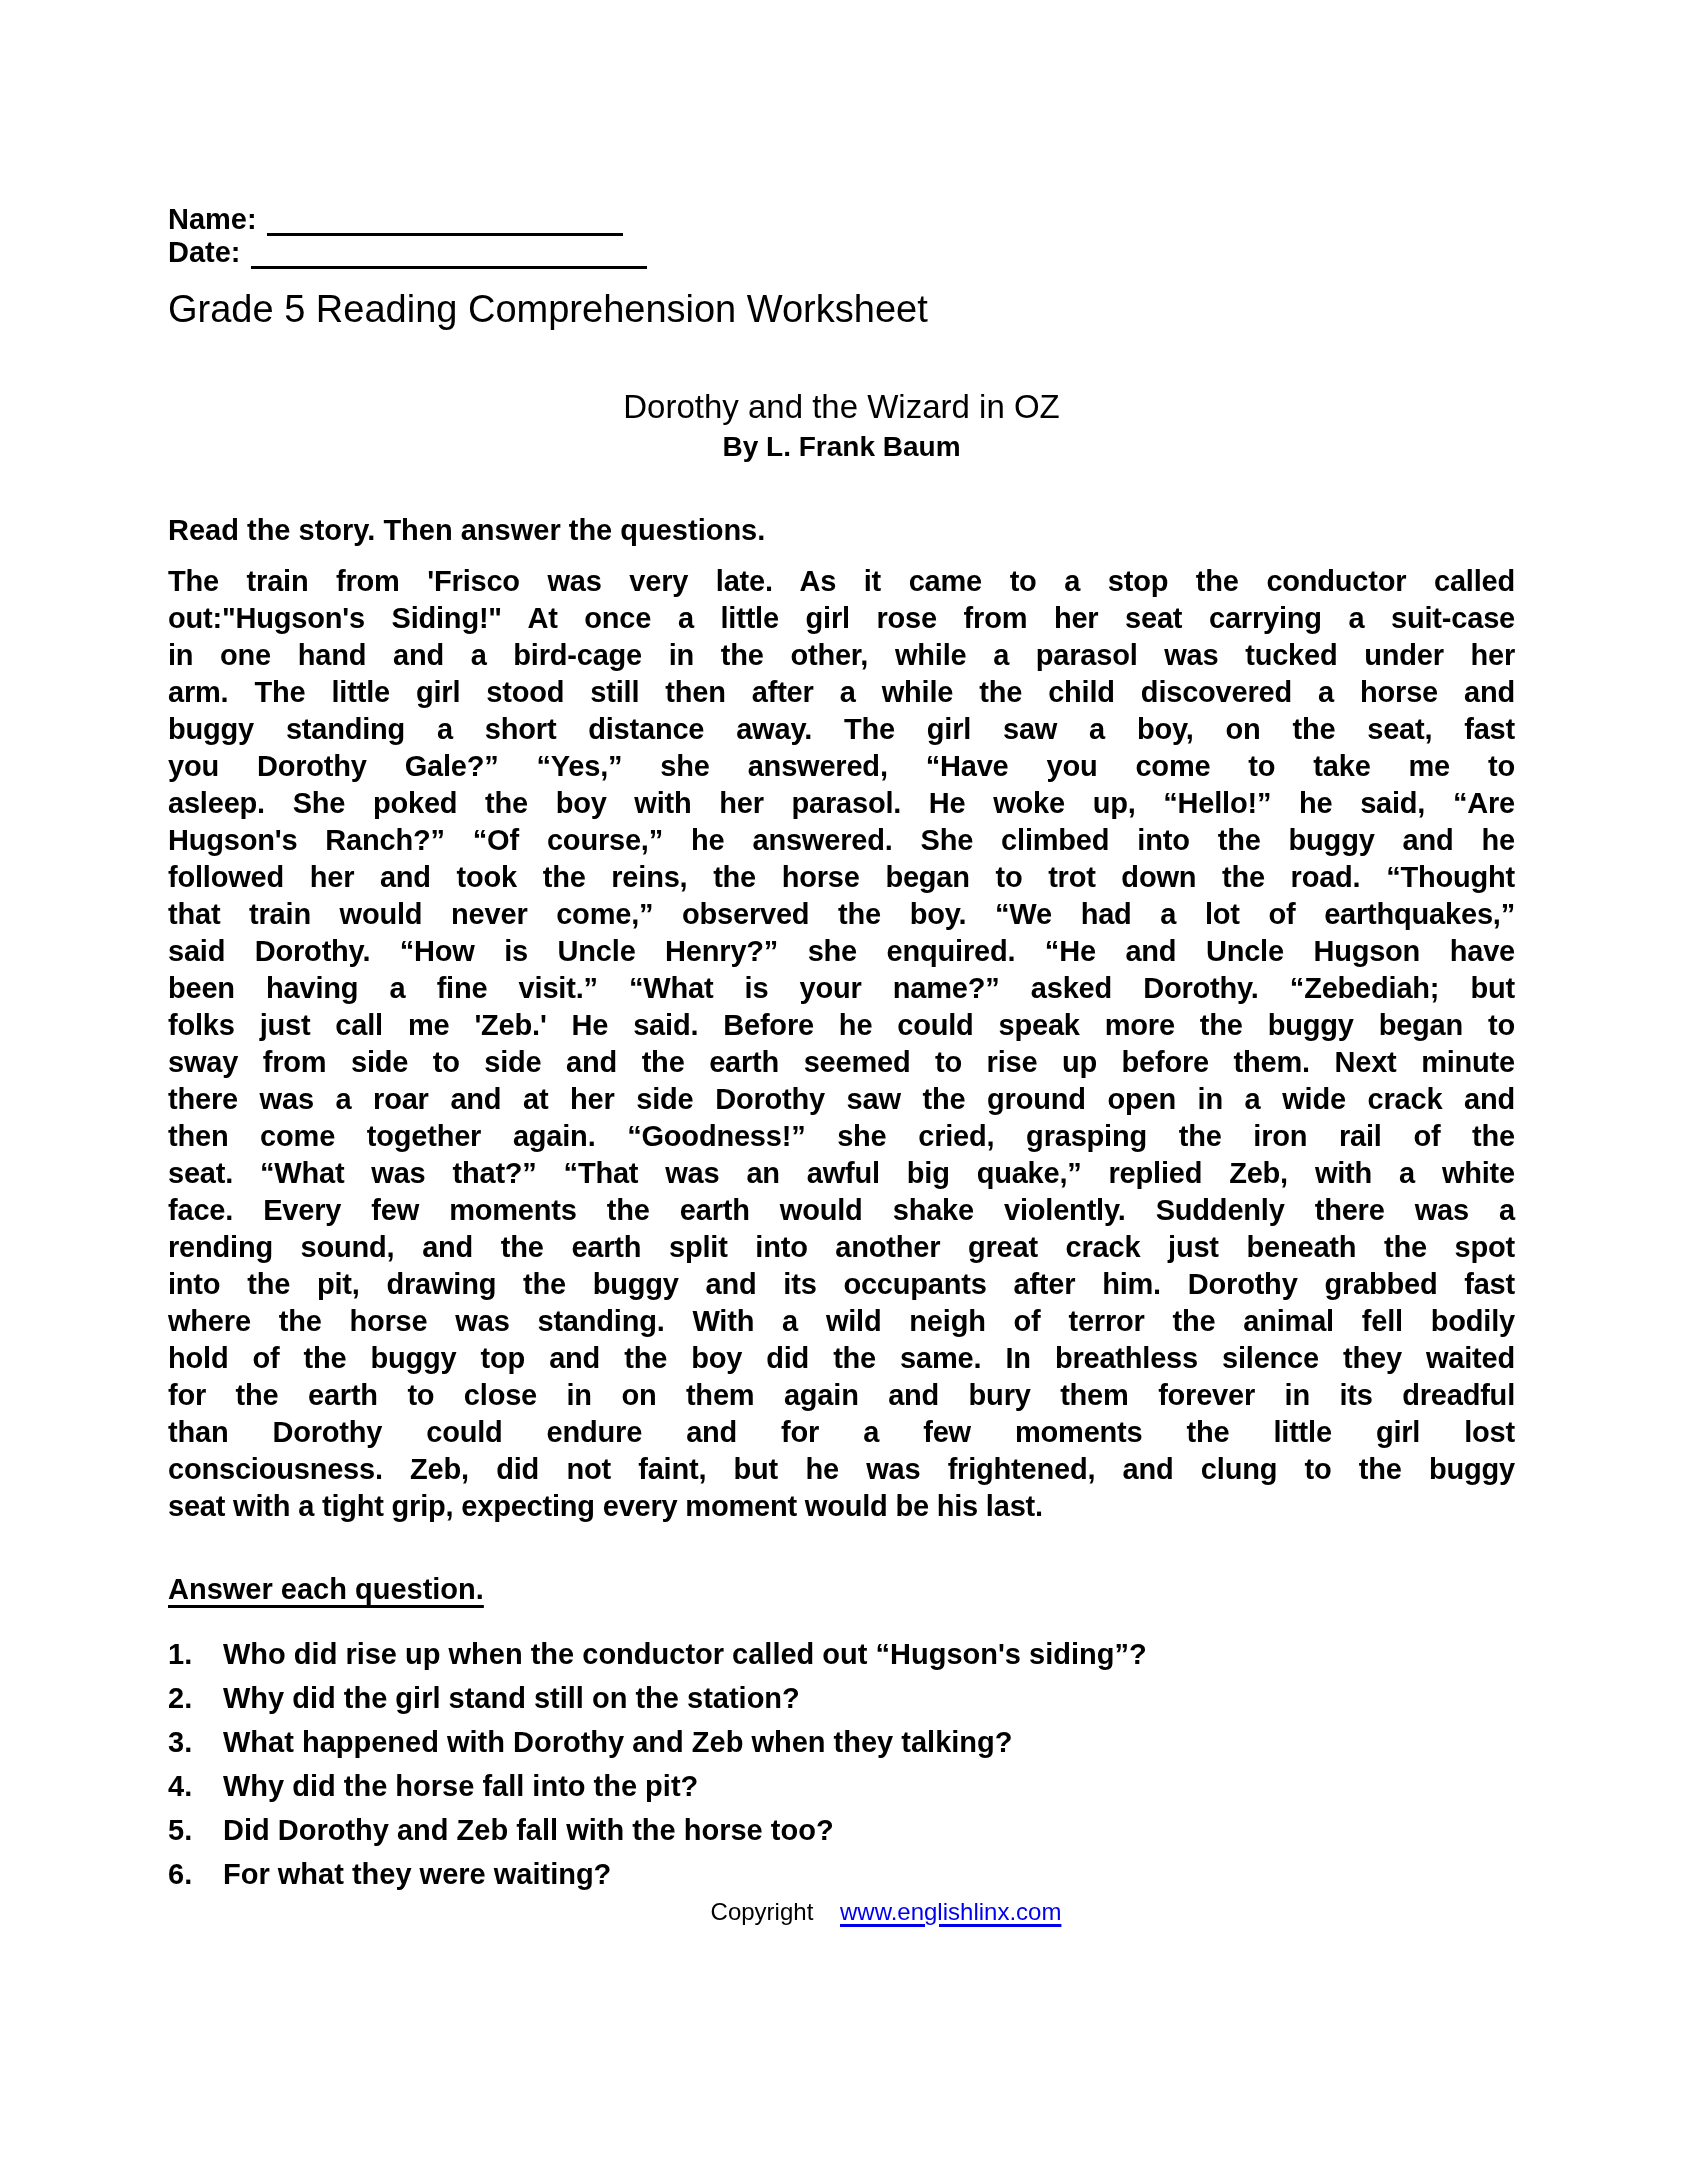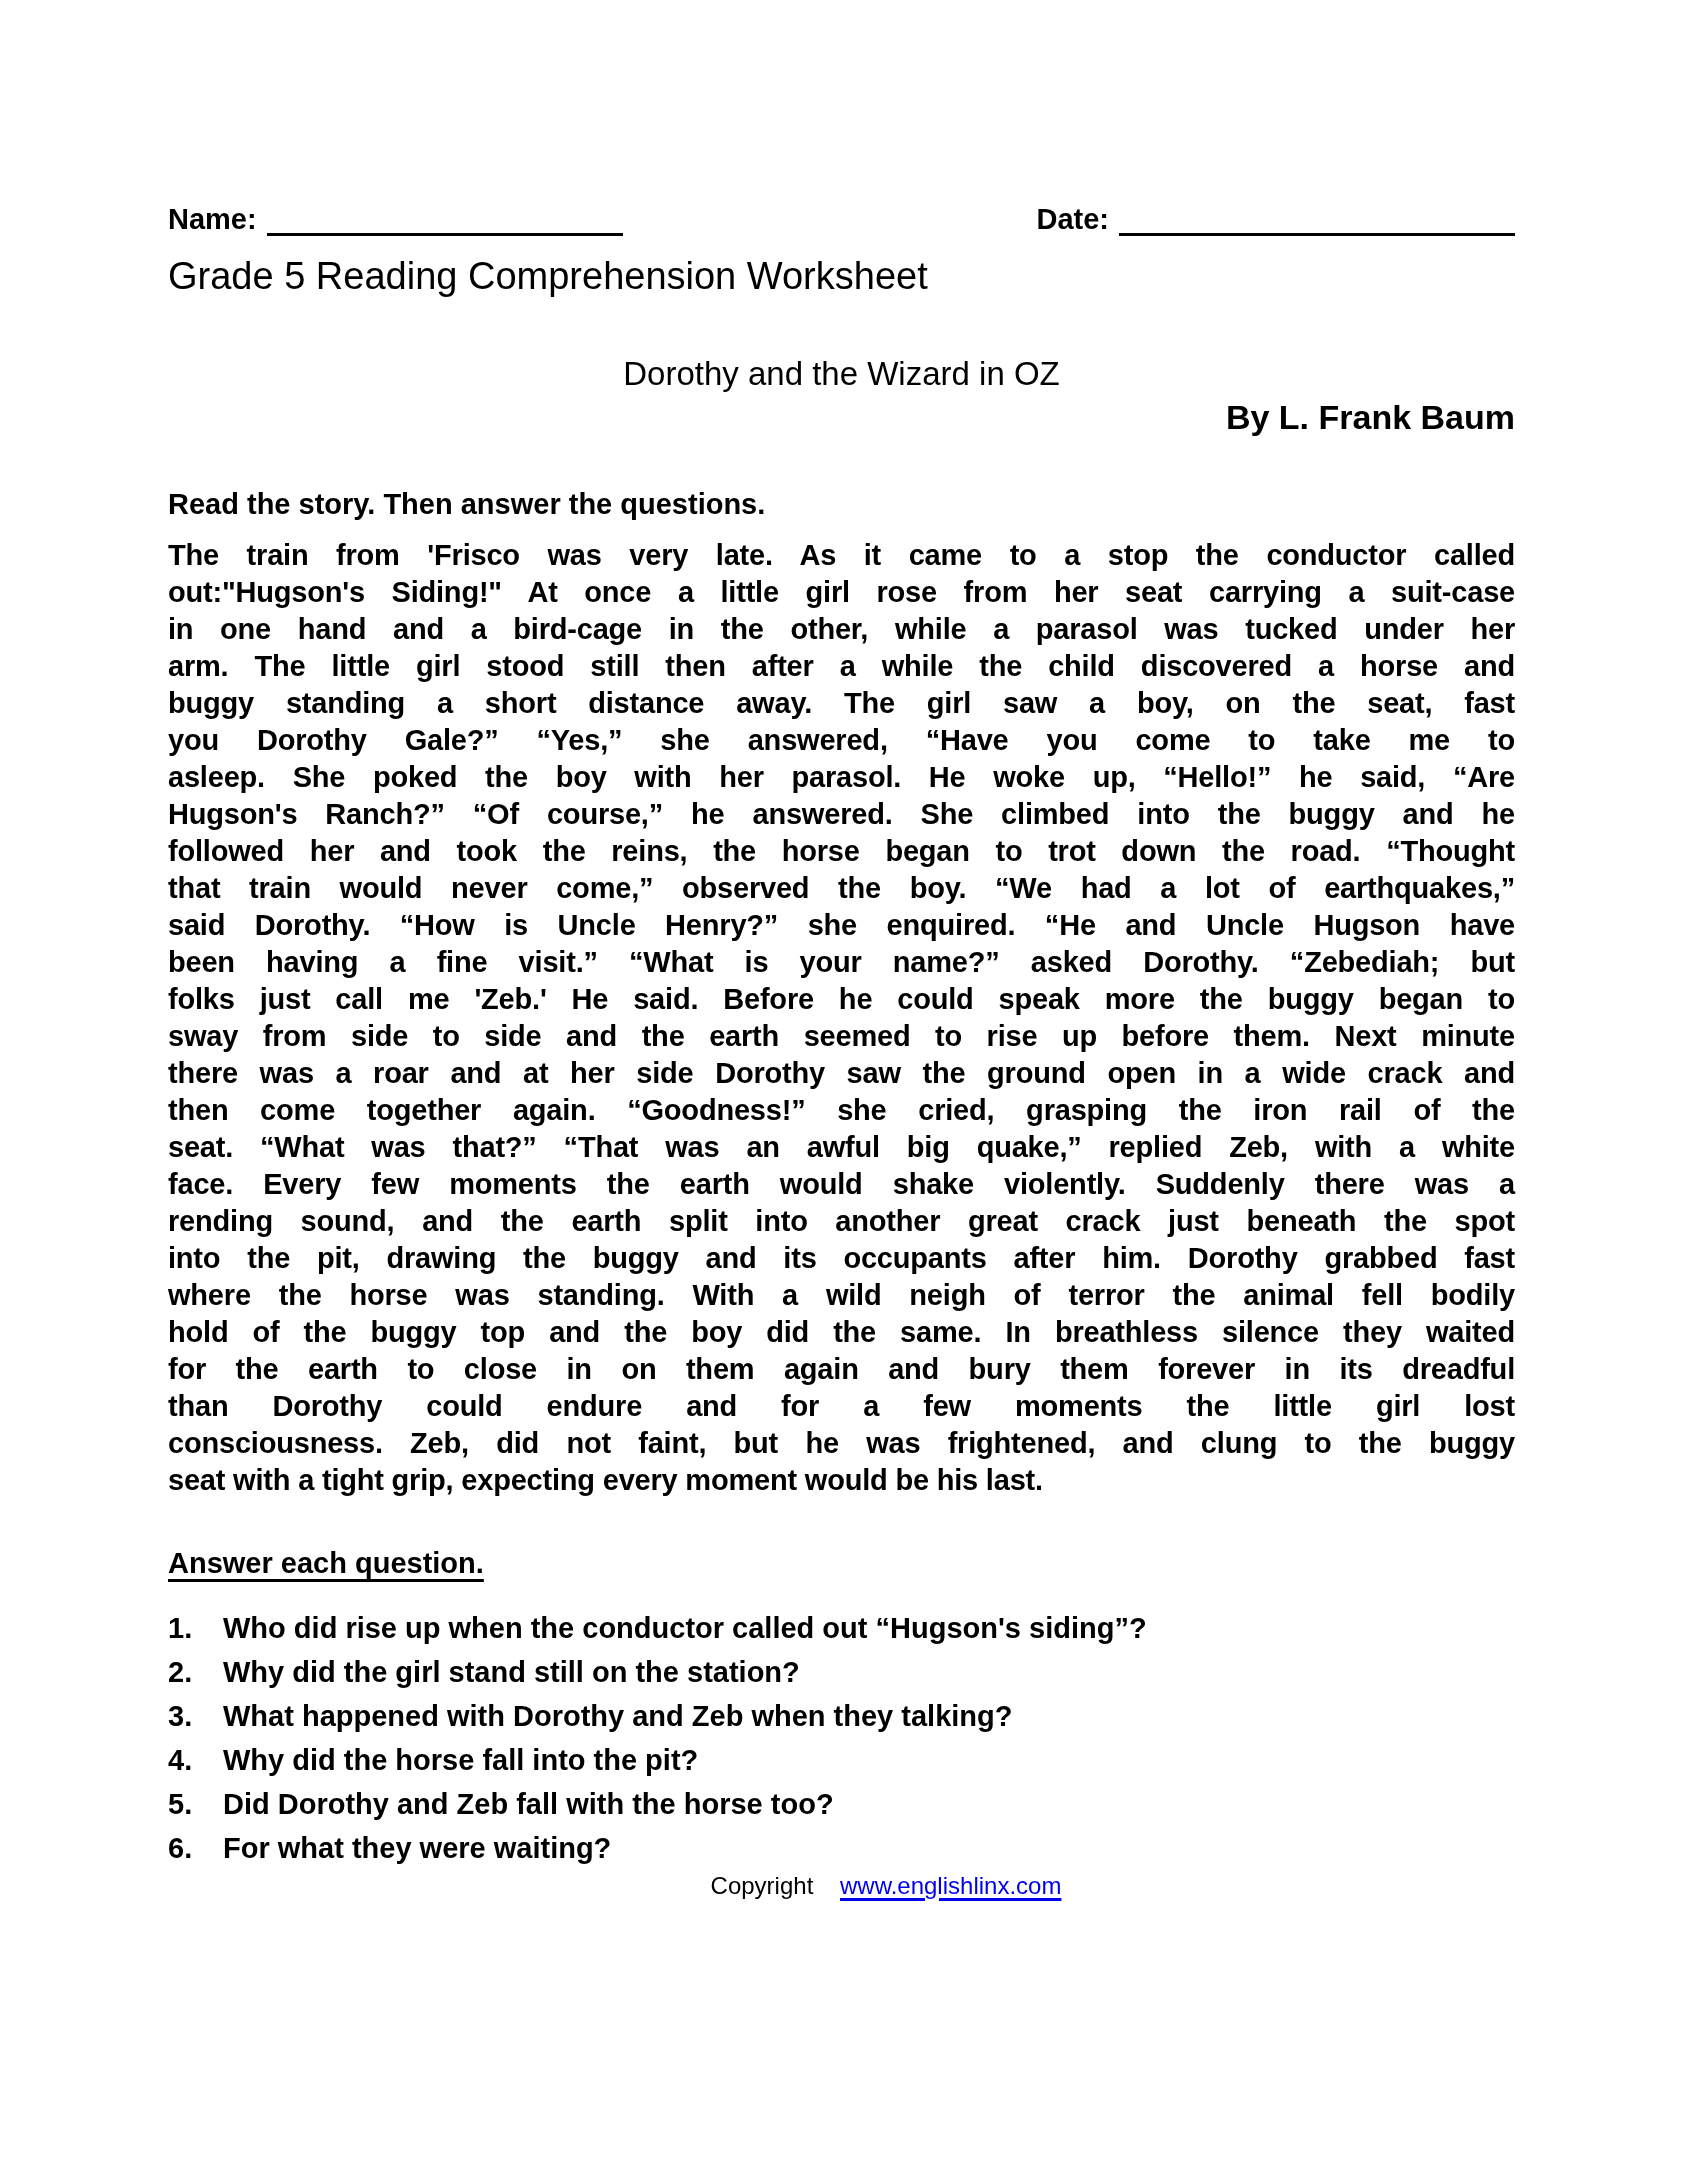--- a/index.html
+++ b/index.html
@@ -10,23 +10,24 @@
     background: #ffffff;
     color: #000000;
     box-sizing: border-box;
     padding: 203px 168px 0 168px;
     font-family: "Liberation Sans", sans-serif;
     overflow: hidden;
   }
   .topline {
     display: flex;
     justify-content: space-between;
-    align-items: center;
+    align-items: flex-start;
     font-size: 29px;
     font-weight: bold;
+    flex-direction: column;
   }
   .field { display: flex; align-items: flex-end; }
   .blank-line {
     display: inline-block;
     border-bottom: 3px solid #000;
     height: 4px;
     margin-left: 10px;
   }
   .name-blank { width: 356px; }
   .date-blank { width: 396px; }
@@ -36,22 +37,22 @@
     font-weight: normal;
     margin: 19px 0 0 0;
   }
   .story-title {
     text-align: center;
     font-size: 33px;
     font-weight: normal;
     margin: 57px 0 0 0;
   }
   .byline {
-    text-align: right;
-    font-size: 34px;
+    text-align: center;
+    font-size: 28px;
     font-weight: bold;
     margin: 5px 0 0 0;
   }
   .instructions {
     font-size: 29px;
     font-weight: bold;
     margin: 51px 0 6px 0;
   }
   .story { margin-top: 16px; }
   .story-line {

